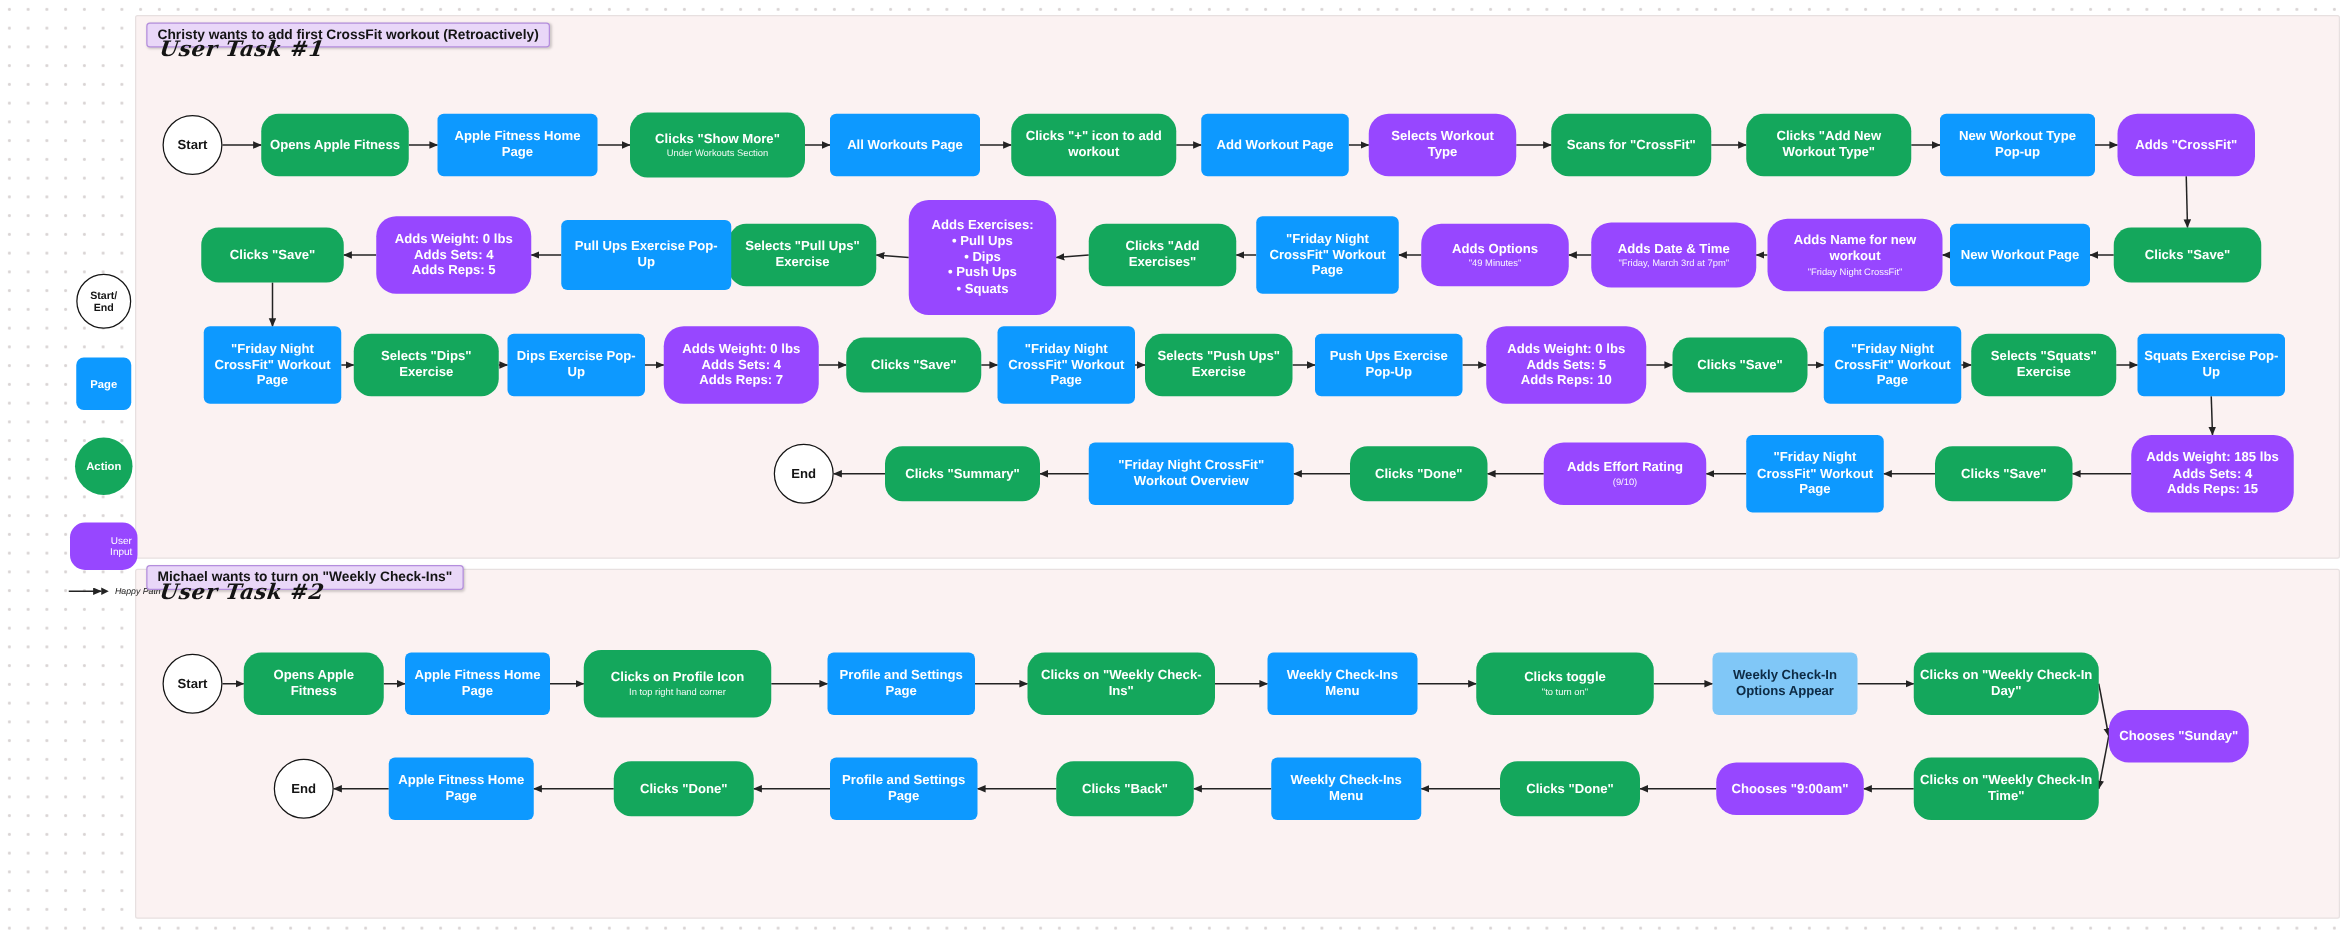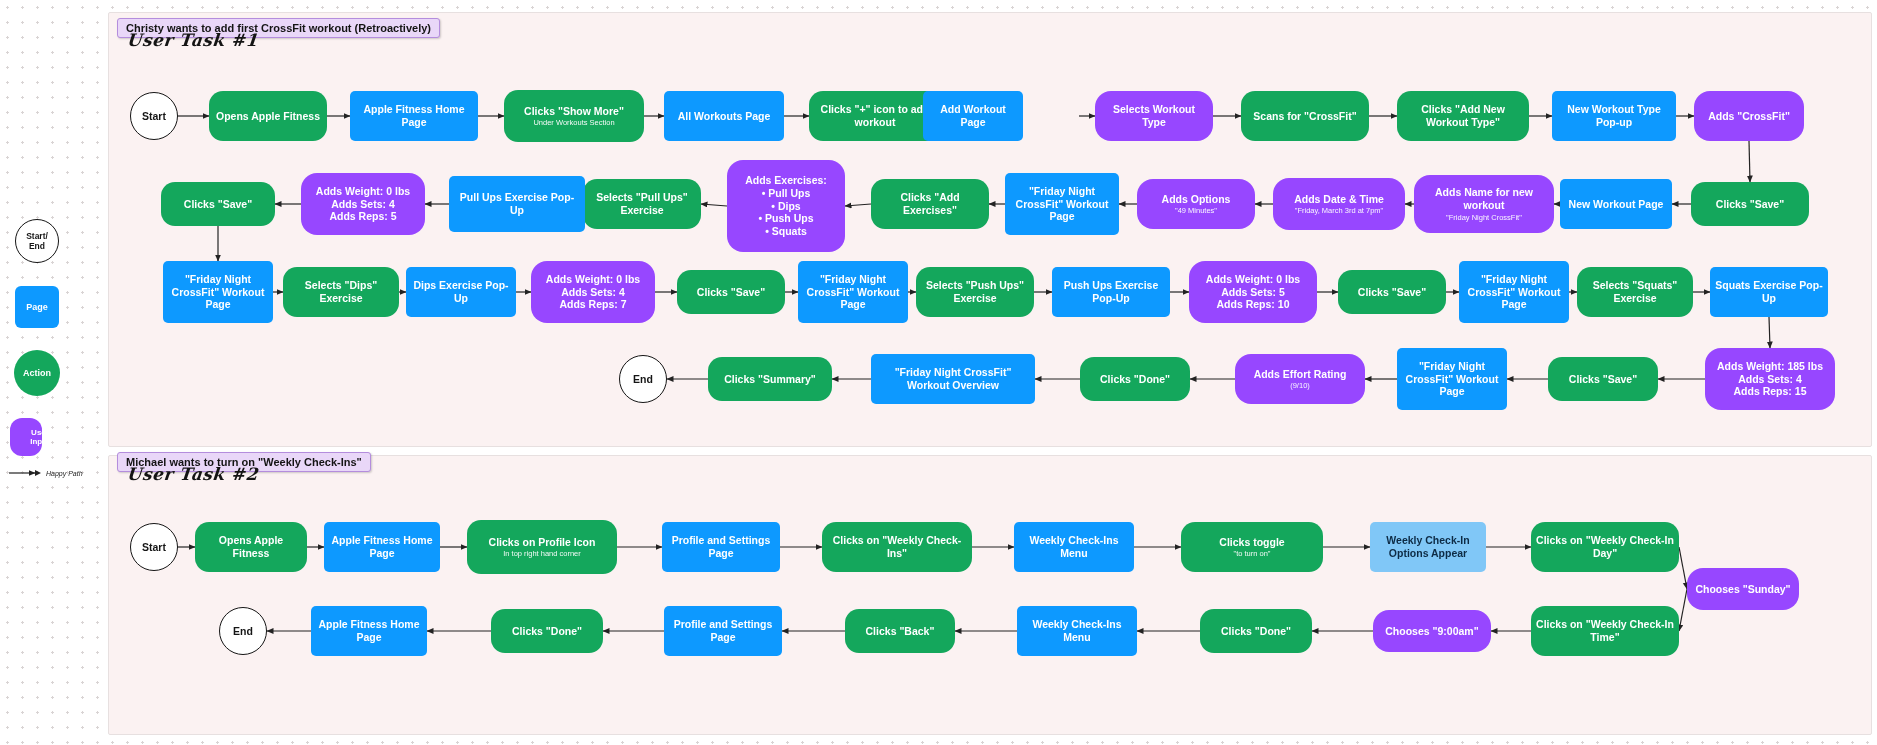--- a/index.html
+++ b/index.html
@@ -33,25 +33,25 @@
     position:absolute; z-index:4; background:#E9D7F8; border:1px solid #b48ddd;
     color:#141414; font-size:11px; font-weight:700; padding:3px 8px; border-radius:3px;
     box-shadow:1px 1px 2px rgba(0,0,0,.18); white-space:nowrap;
   }
   .task-title {
     position:absolute; z-index:4; color:#141414;
     font-family:"DejaVu Serif", serif; font-style:italic; font-weight:700;
     font-size:17px; transform:skewX(-8deg); letter-spacing:.5px;
   }
   
-  .legend-item { position:absolute; z-index:3; display:flex; align-items:center; justify-content:center; text-align:center; box-sizing:border-box; }
+  .legend-item { position:absolute; z-index:3; display:flex; align-items:center; justify-content:center; text-align:center; box-sizing:border-box;margin-left:46px; }
   .legend-terminal { width:44px; height:44px; border-radius:50%; background:#fff; border:1.6px solid #151515; color:#151515; font-size:8.5px; font-weight:600; white-space:pre-line; line-height:1.2; }
   .legend-page   { width:44px; height:42px; border-radius:6px; background:#0D99FF; color:#fff; font-size:9px; font-weight:600; }
   .legend-action { width:46px; height:46px; border-radius:50%; background:#14A75C; color:#fff; font-size:9px; font-weight:600; }
-  .legend-input  { width:32px; height:38px; border-radius:12px; background:#9747FF; color:#fff; font-size:8px; font-weight:700;padding-left:28px; }
+  .legend-input  { width:54px; height:38px; border-radius:12px; background:#9747FF; color:#fff; font-size:8px; font-weight:400;padding-left:28px; }
   .legend-path   { gap:4px; color:#222; font-size:7px; font-style:italic; }
 </style>
 </head>
 <body>
 
 <div id="canvas">
 
   <div class="section-panel" style="left:108px; top:12px; width:1762px; height:433px;"></div>
   <div class="section-panel" style="left:108px; top:455px; width:1762px; height:278px;"></div>
 
@@ -139,21 +139,21 @@
       <div class="node action" style="left: 504px; top: 90px; width: 140px; height: 52px;">
         <span class="label">Clicks "Show More"</span>
         <span class="sub">Under Workouts Section</span>
       </div>
       <div class="node page" style="left: 664px; top: 91px; width: 120px; height: 50px;">
         <span class="label">All Workouts Page</span>
       </div>
       <div class="node action" style="left: 809px; top: 91px; width: 132px; height: 50px;">
         <span class="label">Clicks "+" icon to add workout</span>
       </div>
-      <div class="node page" style="left: 923px; top: 91px; width: 100px; height: 50px;">
+      <div class="node page" style="left: 961px; top: 91px; width: 118px; height: 50px;">
         <span class="label">Add Workout Page</span>
       </div>
       <div class="node input" style="left: 1095px; top: 91px; width: 118px; height: 50px;">
         <span class="label">Selects Workout Type</span>
       </div>
       <div class="node action" style="left: 1241px; top: 91px; width: 128px; height: 50px;">
         <span class="label">Scans for "CrossFit"</span>
       </div>
       <div class="node action" style="left: 1397px; top: 91px; width: 132px; height: 50px;">
         <span class="label">Clicks "Add New Workout Type"</span>

